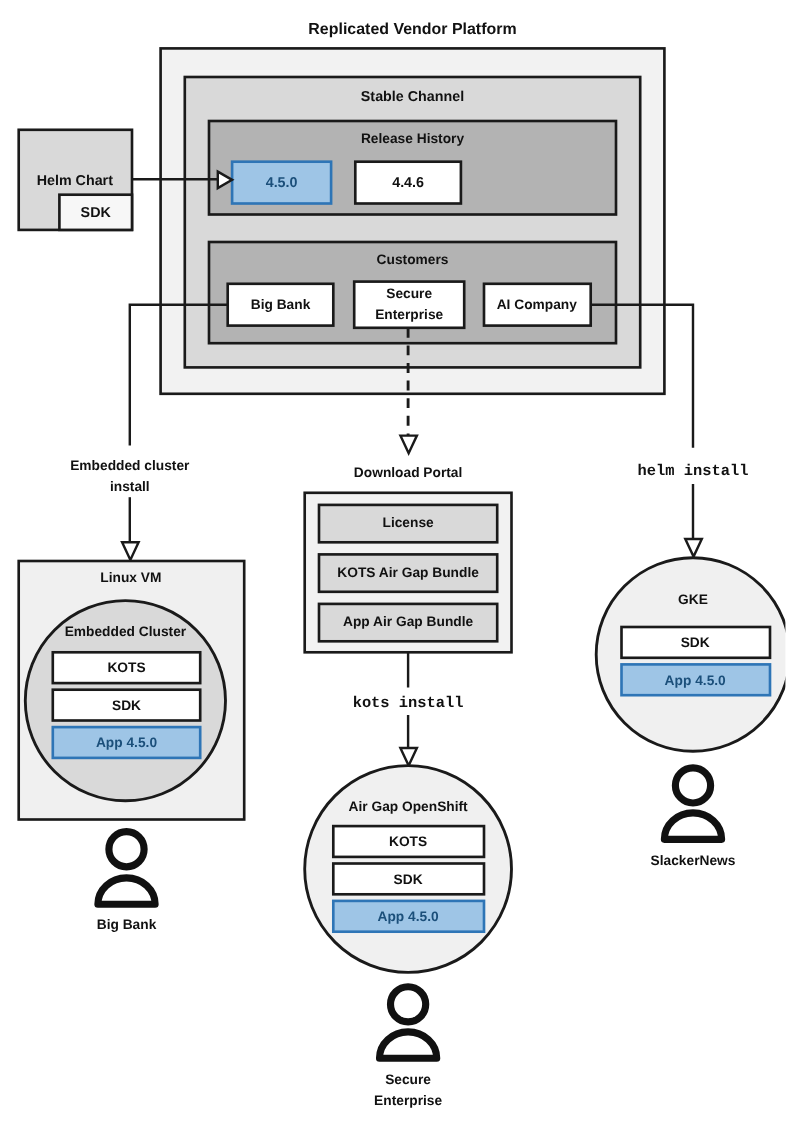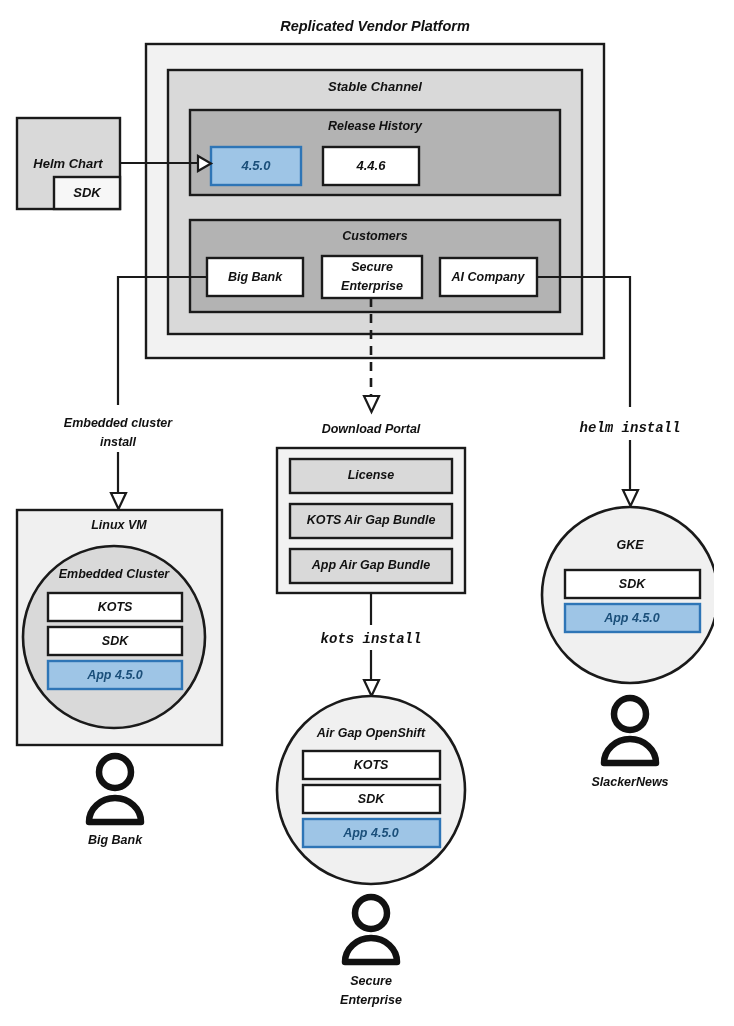--- a/index.html
+++ b/index.html
@@ -7,21 +7,20 @@
     padding: 0;
     background: #ffffff;
   }
   #canvas {
     position: relative;
     width: 714px;
     height: 1026px;
     background: #ffffff;
     font-family: "Liberation Sans", sans-serif;
     overflow: hidden;
-    font-style: italic;
   }
   svg.layer {
     position: absolute;
     top: 0; left: 0;
     width: 734px;
     height: 1026px;
   }
   .lbl {
     font-family: "Liberation Sans", sans-serif;
     font-weight: bold;

